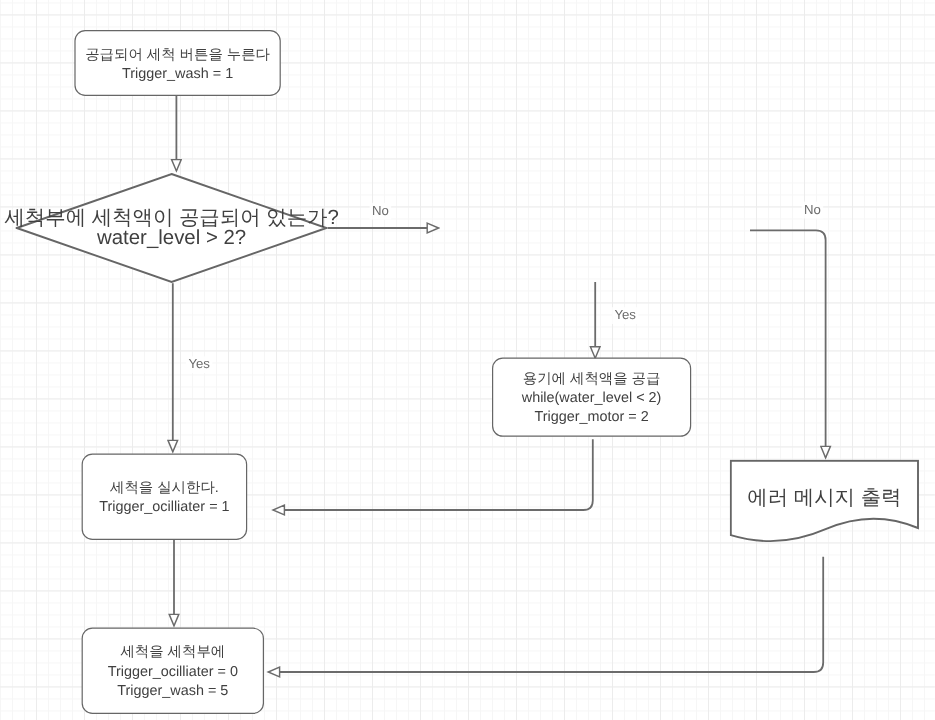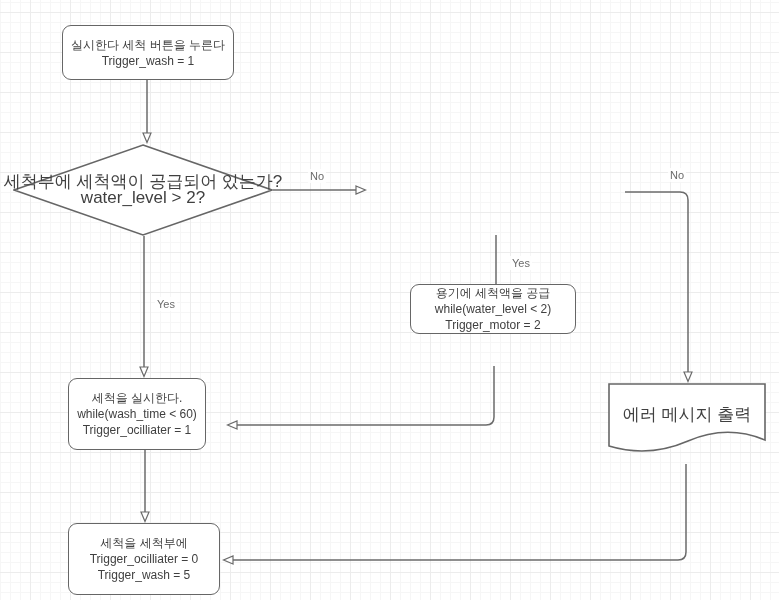--- a/index.html
+++ b/index.html
@@ -66,44 +66,43 @@
       <path d="M144,236 V376" marker-end="url(#arrow)"></path>
       <path d="M496,235 V298" marker-end="url(#arrow)"></path>
       <path d="M625,192 H680 Q688,192 688,200 V381" marker-end="url(#arrow)"></path>
       <path d="M494,366 V417 Q494,425 486,425 H228" marker-end="url(#arrow)"></path>
       <path d="M686,464 V552 Q686,560 678,560 H224" marker-end="url(#arrow)"></path>
       <path d="M145,450 V521" marker-end="url(#arrow)"></path>
     </g>
   </svg>
 
   <div class="node rect" style="left:62px;top:25px;width:172px;height:55px;">
-    <div class="nl">실시한다 세척 버튼을 누른다</div>
+    <div class="nl">공급되어 세척 버튼을 누른다</div>
     <div class="nl">Trigger_wash = 1</div>
   </div>
 
   <div class="node" style="left:13px;top:144px;width:260px;height:92px;">
     <svg class="shape-svg" viewBox="0 0 260 92">
       <polygon points="130,1 259,46 130,91 1,46" fill="#ffffff" stroke="#666666" stroke-width="1.6"></polygon>
     </svg>
     <div class="shape-label">
       <div class="nl">세척부에 세척액이 공급되어 있는가?</div>
       <div class="nl">water_level &gt; 2?</div>
     </div>
   </div>
 
 
-  <div class="node rect" style="left:410px;top:284px;width:166px;height:50px;">
+  <div class="node rect" style="left:410px;top:298px;width:166px;height:66px;">
     <div class="nl">용기에 세척액을 공급</div>
     <div class="nl">while(water_level &lt; 2)</div>
     <div class="nl">Trigger_motor = 2</div>
   </div>
 
   <div class="node rect" style="left:68px;top:378px;width:138px;height:72px;">
     <div class="nl">세척을 실시한다.</div>
-    <div class="nl">while(wash_time &lt; 60)</div>
     <div class="nl">Trigger_ocilliater = 1</div>
   </div>
 
   <div class="node" style="left:608px;top:383px;width:158px;height:82px;">
     <svg class="shape-svg" viewBox="0 0 158 82">
       <path d="M1,1 L157,1 L157,57 Q119,41 80,58 Q41,75 1,63 Z" fill="#ffffff" stroke="#666666" stroke-width="1.6"></path>
     </svg>
     <div class="shape-label doc-label">
       <div class="nl">에러 메시지 출력</div>
     </div>

